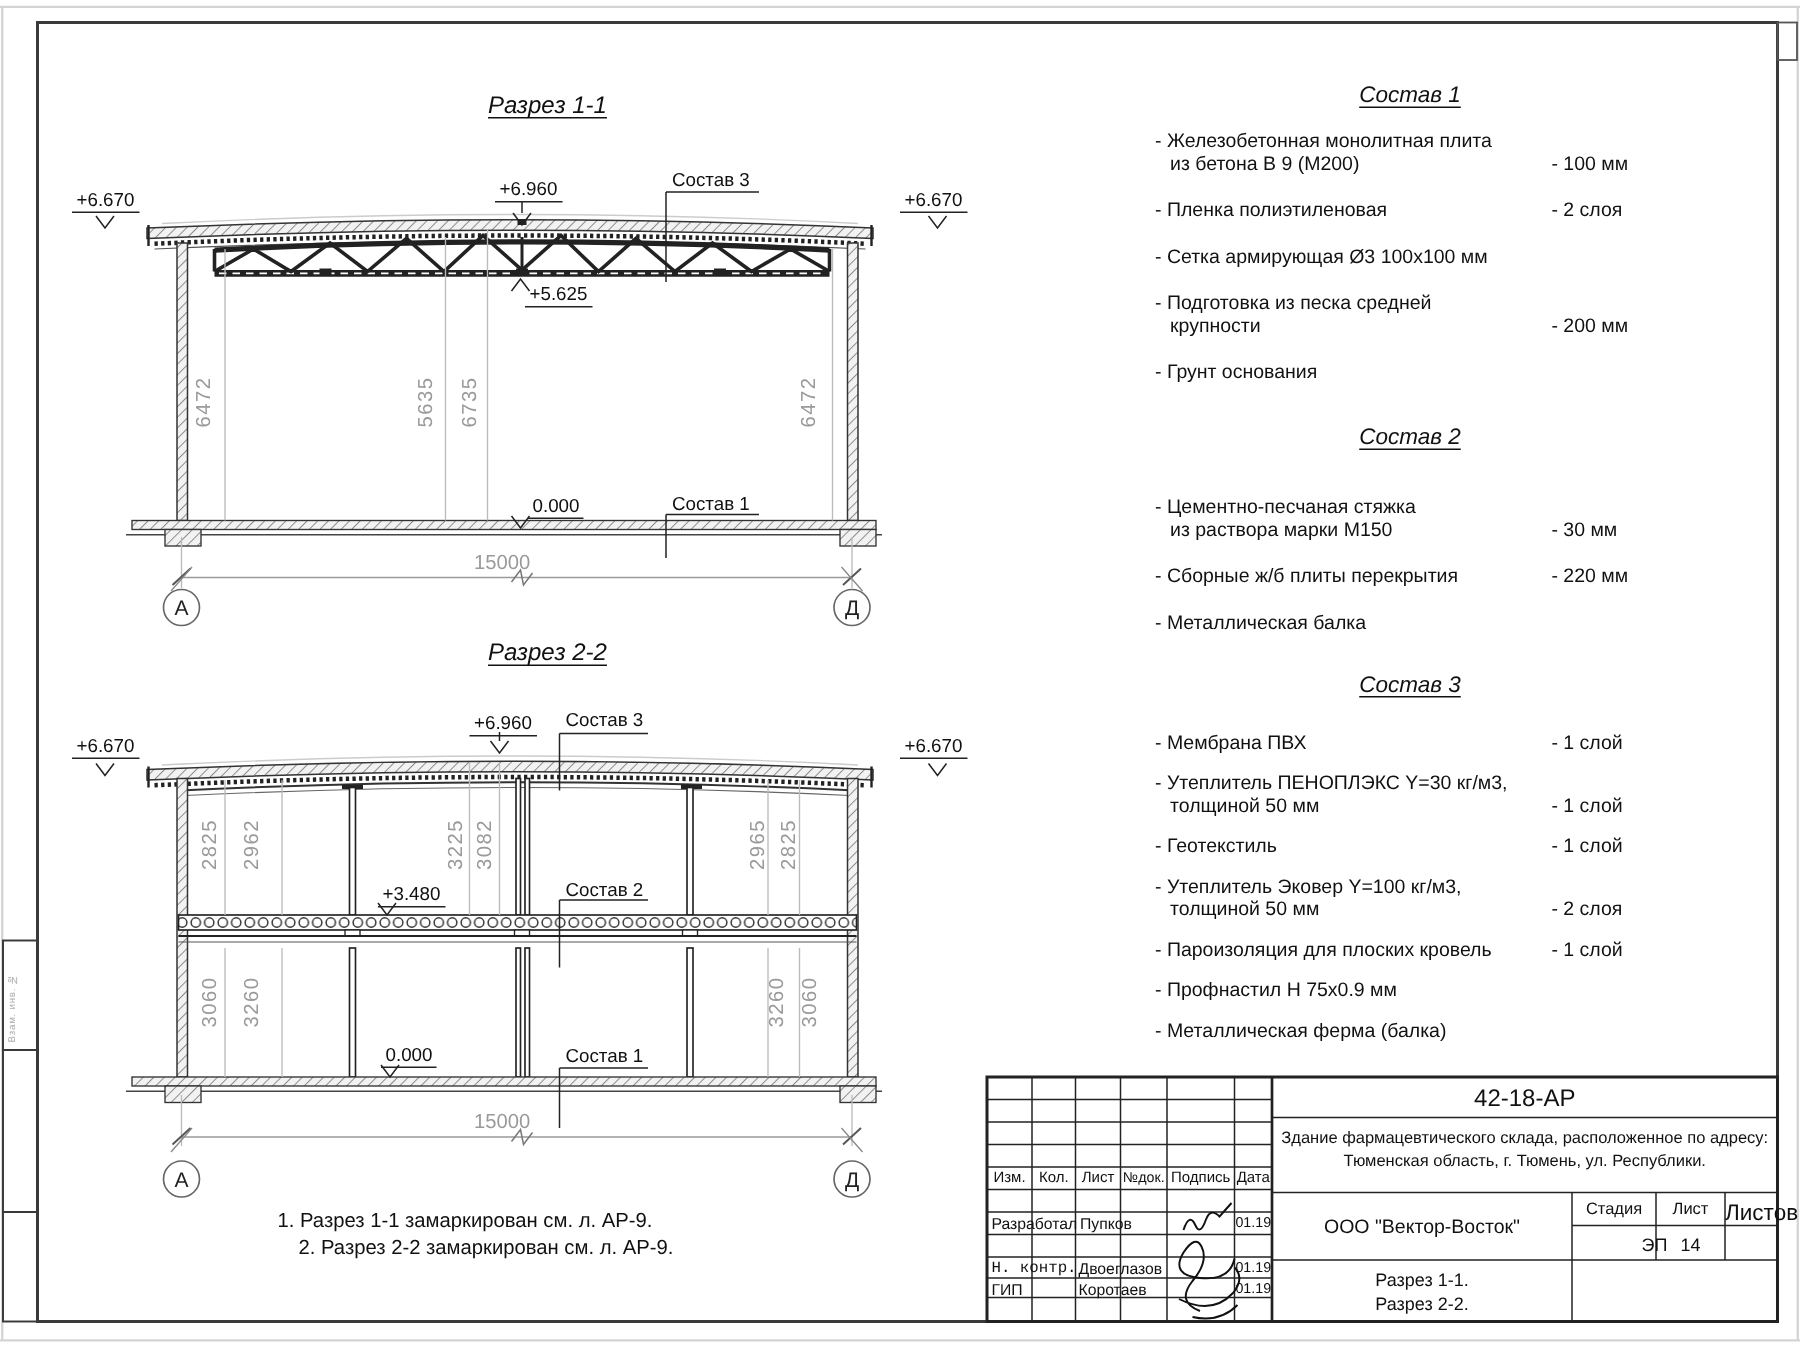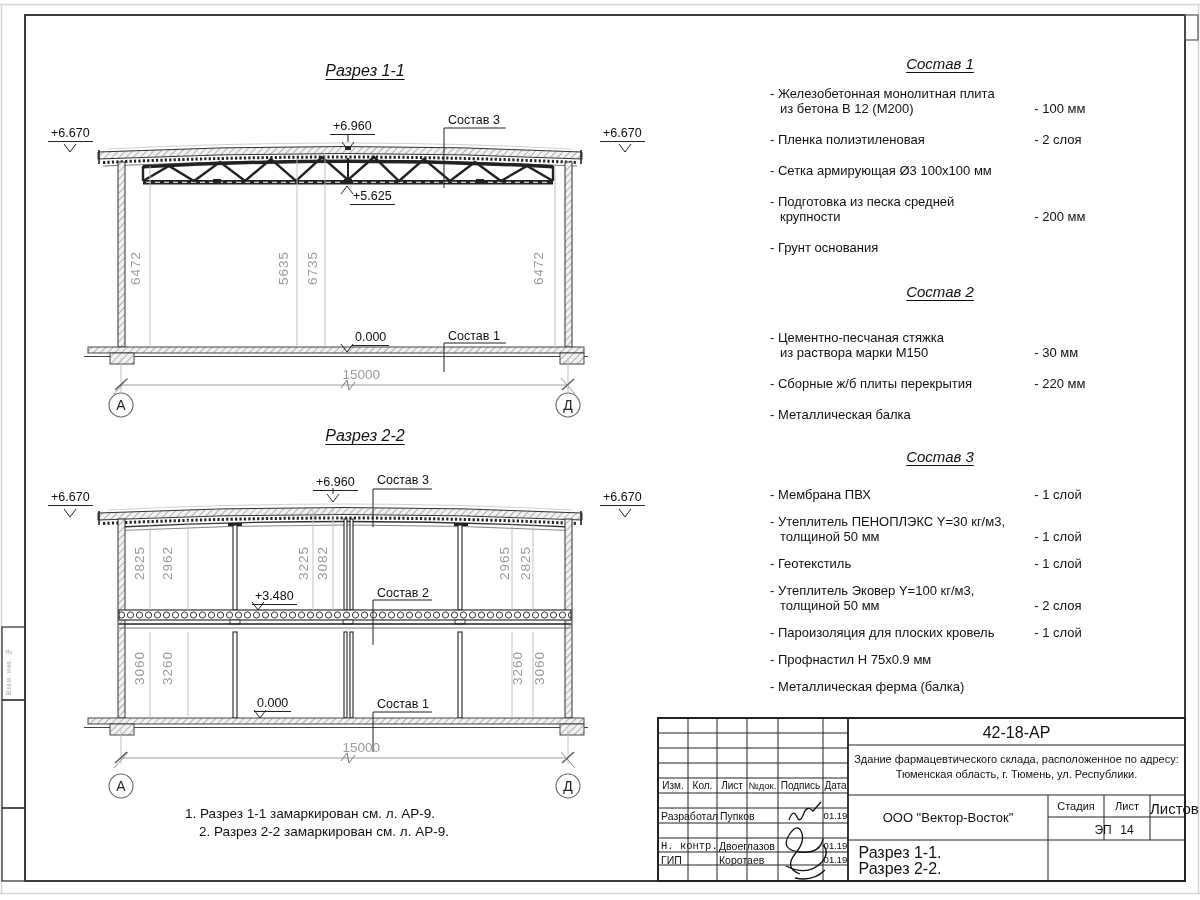--- a/index.html
+++ b/index.html
@@ -4,21 +4,21 @@
 <style>
   html,body{margin:0;padding:0;background:#e8e8e8;}
   #sheet{position:relative;width:1200px;height:900px;background:#ffffff;overflow:hidden;
          font-family:"Liberation Sans", sans-serif;color:#111;}
   svg{position:absolute;left:0;top:0;}
   .txt{position:absolute;white-space:nowrap;}
   .sec-title{font-size:16px;font-style:italic;text-align:center;text-decoration:underline;text-underline-offset:3px;}
   .elev{position:absolute;font-size:12.5px;border-bottom:1px solid #222;padding:0 3px 1px 3px;white-space:nowrap;}
   .lead-label{position:absolute;font-size:12.5px;white-space:nowrap;}
   .vdim{position:absolute;writing-mode:vertical-rl;transform:rotate(180deg);color:#9a9a9a;font-size:13.5px;letter-spacing:1px;}
-  .span-dim{position:absolute;width:64px;text-align:right;color:#9a9a9a;font-size:13.5px;}
+  .span-dim{position:absolute;width:64px;text-align:left;color:#9a9a9a;font-size:13.5px;}
   .axis{position:absolute;width:24px;height:24px;text-align:center;line-height:24px;font-size:14px;color:#222;}
   .note{position:absolute;font-size:13.5px;}
   .comp{position:absolute;left:770px;width:340px;}
   .comp-title{font-size:15px;font-style:italic;text-align:center;text-decoration:underline;text-underline-offset:3px;margin-bottom:14px;}
   .comp-items{font-size:13px;line-height:15px;}
   .comp-item{display:flex;align-items:flex-end;margin-bottom:16px;}
   .comp-tight .comp-item{margin-bottom:12px;}
   .comp-item:last-child{margin-bottom:0;}
   .comp-name{width:262px;white-space:pre-line;padding-left:10px;text-indent:-10px;}
   .comp-value{width:78px;white-space:nowrap;}
@@ -274,21 +274,21 @@
   <div class="axis" style="left:556px;top:774px;">Д</div>
 
   <div class="note" style="left:185px;top:806px;">1. Разрез 1-1 замаркирован см. л. АР-9.</div>
   <div class="note" style="left:185px;top:824px;margin-left:14px;">2. Разрез 2-2 замаркирован см. л. АР-9.</div>
 
   <div class="comp" style="top:55px;">
     <div class="comp-title">Состав 1</div>
     <div class="comp-items">
       <div class="comp-item">
         <div class="comp-name">- Железобетонная  монолитная плита
-из бетона В 12 (М200)</div>
+из бетона В 9 (М200)</div>
         <div class="comp-value">- 100 мм</div>
       </div>
       <div class="comp-item">
         <div class="comp-name">- Пленка полиэтиленовая</div>
         <div class="comp-value">-  2 слоя</div>
       </div>
       <div class="comp-item">
         <div class="comp-name">- Сетка армирующая Ø3 100х100 мм</div>
         <div class="comp-value"></div>
       </div>
@@ -376,21 +376,21 @@
 
   <div class="tb" style="left:661px;top:840px;font-size:10.5px;font-family:Liberation Mono, monospace;">Н. контр.</div>
   <div class="tb" style="left:719px;top:840px;font-size:10.5px;">Двоеглазов</div>
   <div class="tb tbc" style="left:823px;top:840px;width:25px;font-size:9.5px;">01.19</div>
 
   <div class="tb" style="left:661px;top:854px;font-size:10.5px;">ГИП</div>
   <div class="tb" style="left:719px;top:854px;font-size:10.5px;">Коротаев</div>
   <div class="tb tbc" style="left:823px;top:854px;width:25px;font-size:9.5px;">01.19</div>
 
   <div class="tb tbc" style="left:852px;top:810px;width:192px;font-size:13px;">ООО "Вектор-Восток"</div>
-  <div class="tb tbc pre" style="left:804px;top:845px;width:192px;font-size:16px;line-height:16px;white-space:pre-line;">Разрез 1-1.
+  <div class="tb tbc pre" style="left:852px;top:845px;width:192px;font-size:12px;line-height:16px;white-space:pre-line;">Разрез 1-1.
 Разрез 2-2.</div>
 
   <div class="tb tbc" style="left:1048px;top:800px;width:56px;font-size:11px;">Стадия</div>
   <div class="tb tbc" style="left:1104px;top:800px;width:46px;font-size:11px;">Лист</div>
   <div class="tb tbc" style="left:1150px;top:800px;width:35px;font-size:15px;">Листов</div>
   <div class="tb tbc" style="left:1048px;top:823px;width:56px;font-size:12px;padding-left:27px;">ЭП</div>
   <div class="tb tbc" style="left:1104px;top:823px;width:46px;font-size:12px;">14</div>
   <div class="tb tbc" style="left:1150px;top:823px;width:35px;font-size:12px;"></div>
   <div class="tb tbc" style="left:1048px;top:853px;width:137px;font-size:12.5px;"></div>
 

